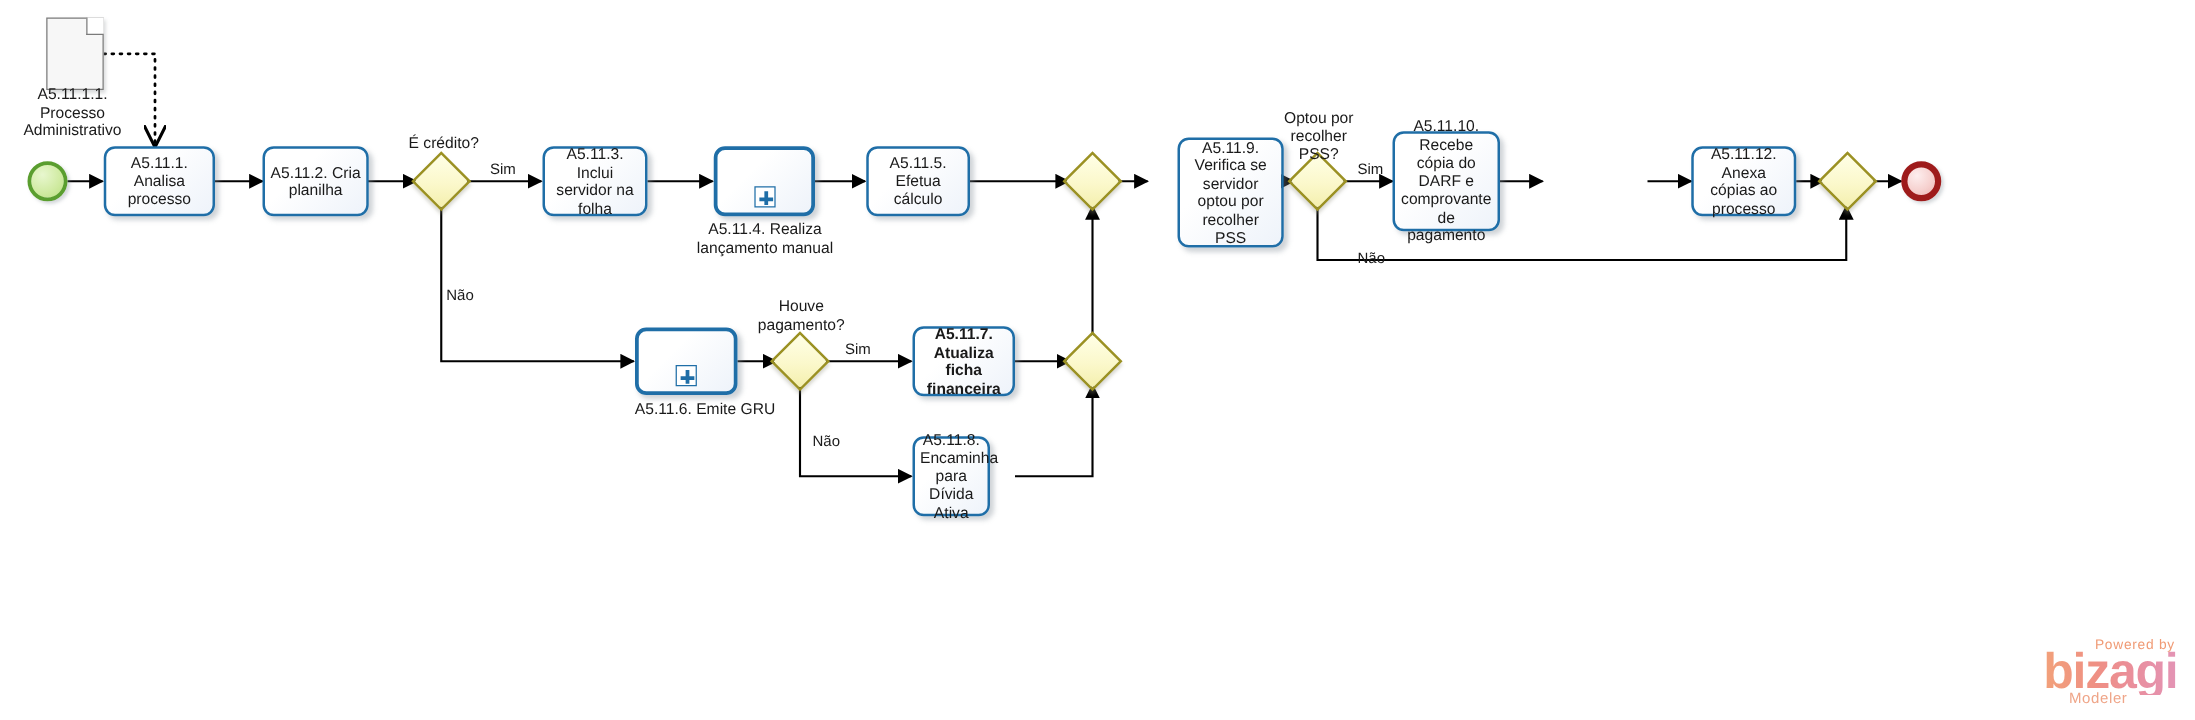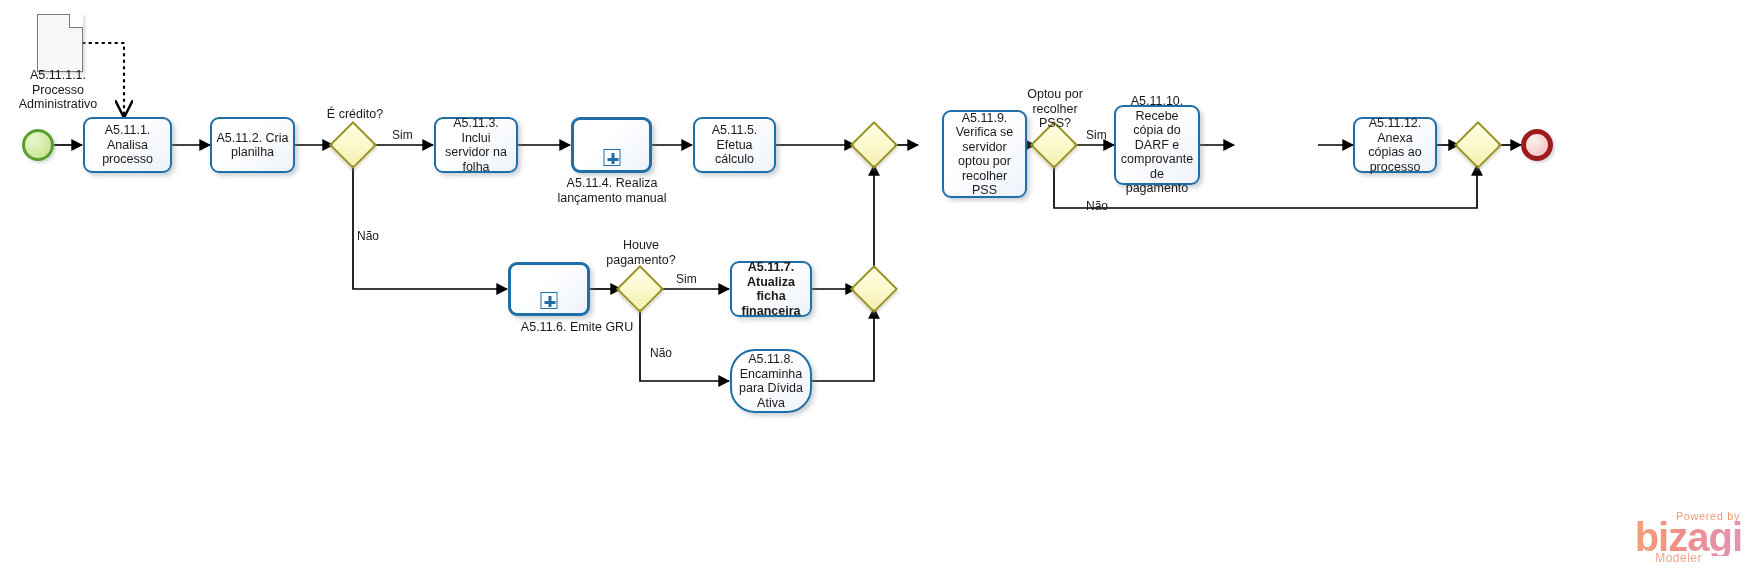--- a/index.html
+++ b/index.html
@@ -262,29 +262,29 @@
     <span>A5.11.4. Realiza lançamento manual</span>
   </div>
 
   <div class="task" style="left:693px;top:117px;width:83px;height:56px;">
     <span class="tlabel">A5.11.5. Efetua cálculo</span>
   </div>
 
   <div class="task subproc" style="left:508px;top:262px;width:82px;height:54px;">
     <div class="plusmark"></div>
   </div>
-  <div class="ext-label" style="left:516px;top:320px;width:122px;">
+  <div class="ext-label" style="left:503px;top:320px;width:122px;">
     <span>A5.11.6. Emite GRU</span>
   </div>
 
   <div class="task" style="left:730px;top:261px;width:82px;height:56px;font-weight:bold;">
     <span class="tlabel">A5.11.7. Atualiza ficha financeira</span>
   </div>
 
-  <div class="task" style="left:730px;top:349px;width:82px;height:64px;border-radius:25px;">
+  <div class="task" style="left:730px;top:349px;width:62px;height:64px;">
     <span class="tlabel">A5.11.8. Encaminha para Dívida Ativa</span>
   </div>
 
   <div class="task" style="left:942px;top:110px;width:85px;height:88px;">
     <span class="tlabel">A5.11.9. Verifica se servidor optou por recolher PSS</span>
   </div>
 
   <div class="task" style="left:1114px;top:105px;width:86px;height:80px;">
     <span class="tlabel">A5.11.10. Recebe cópia do DARF e comprovante de pagamento</span>
   </div>

